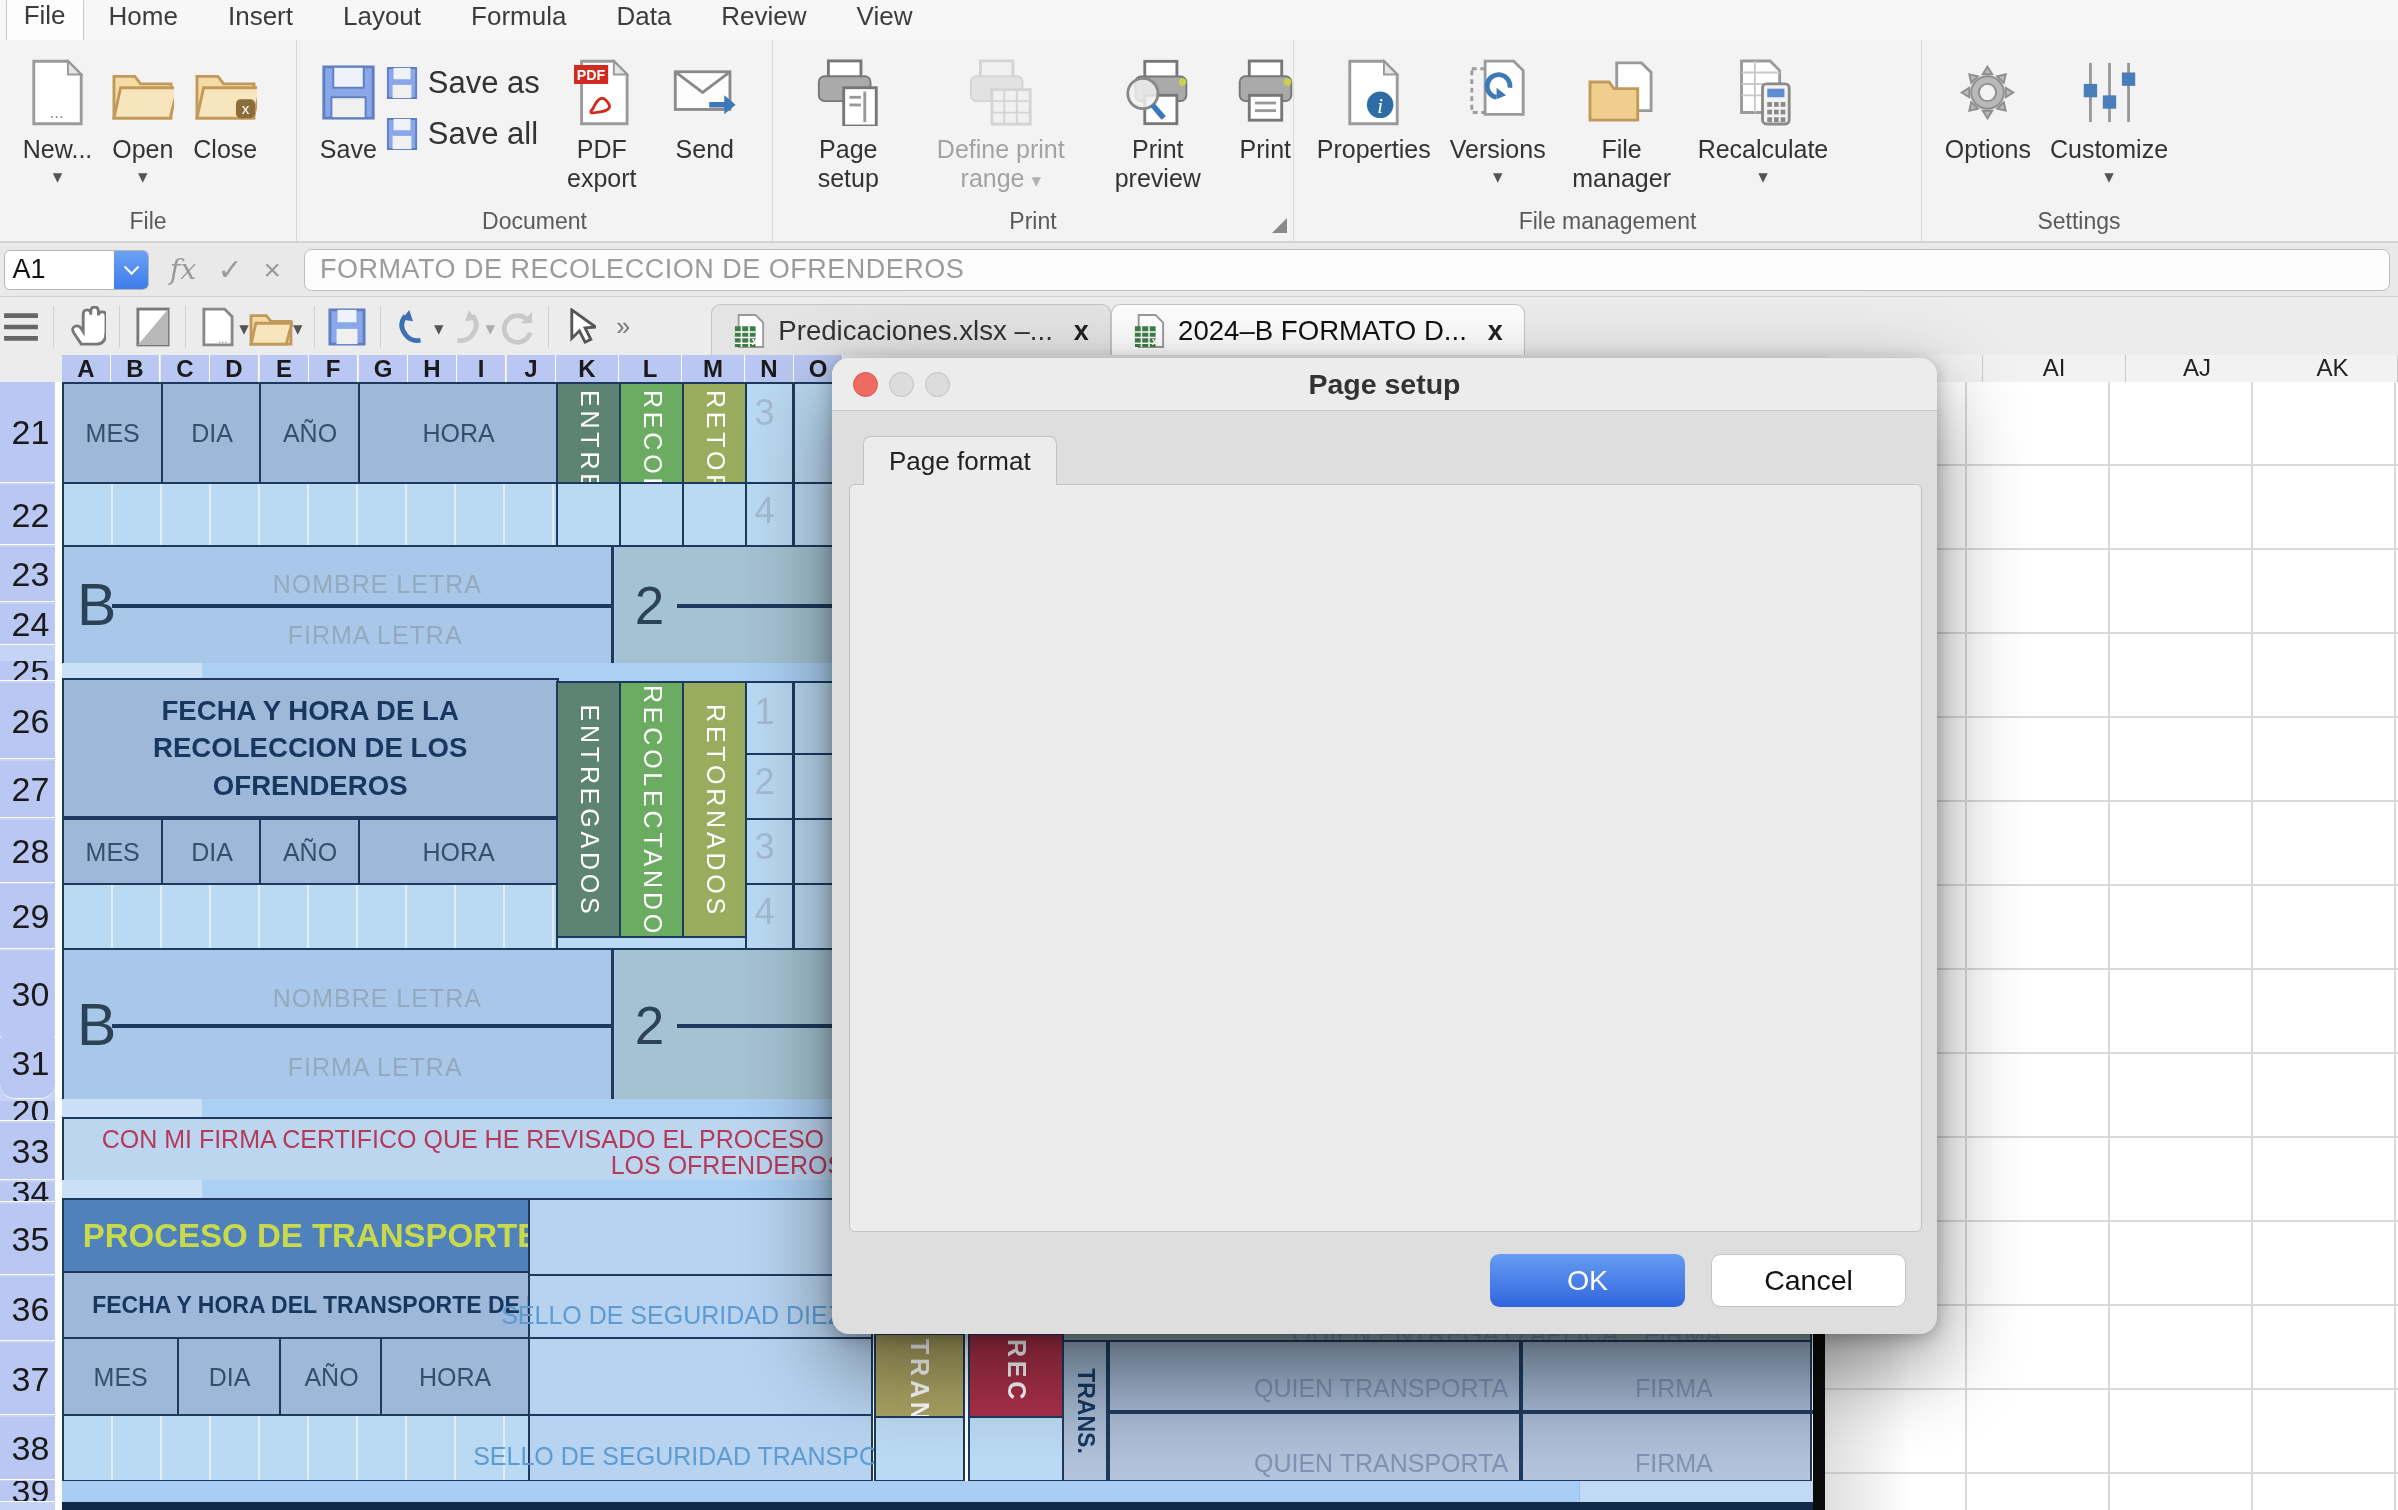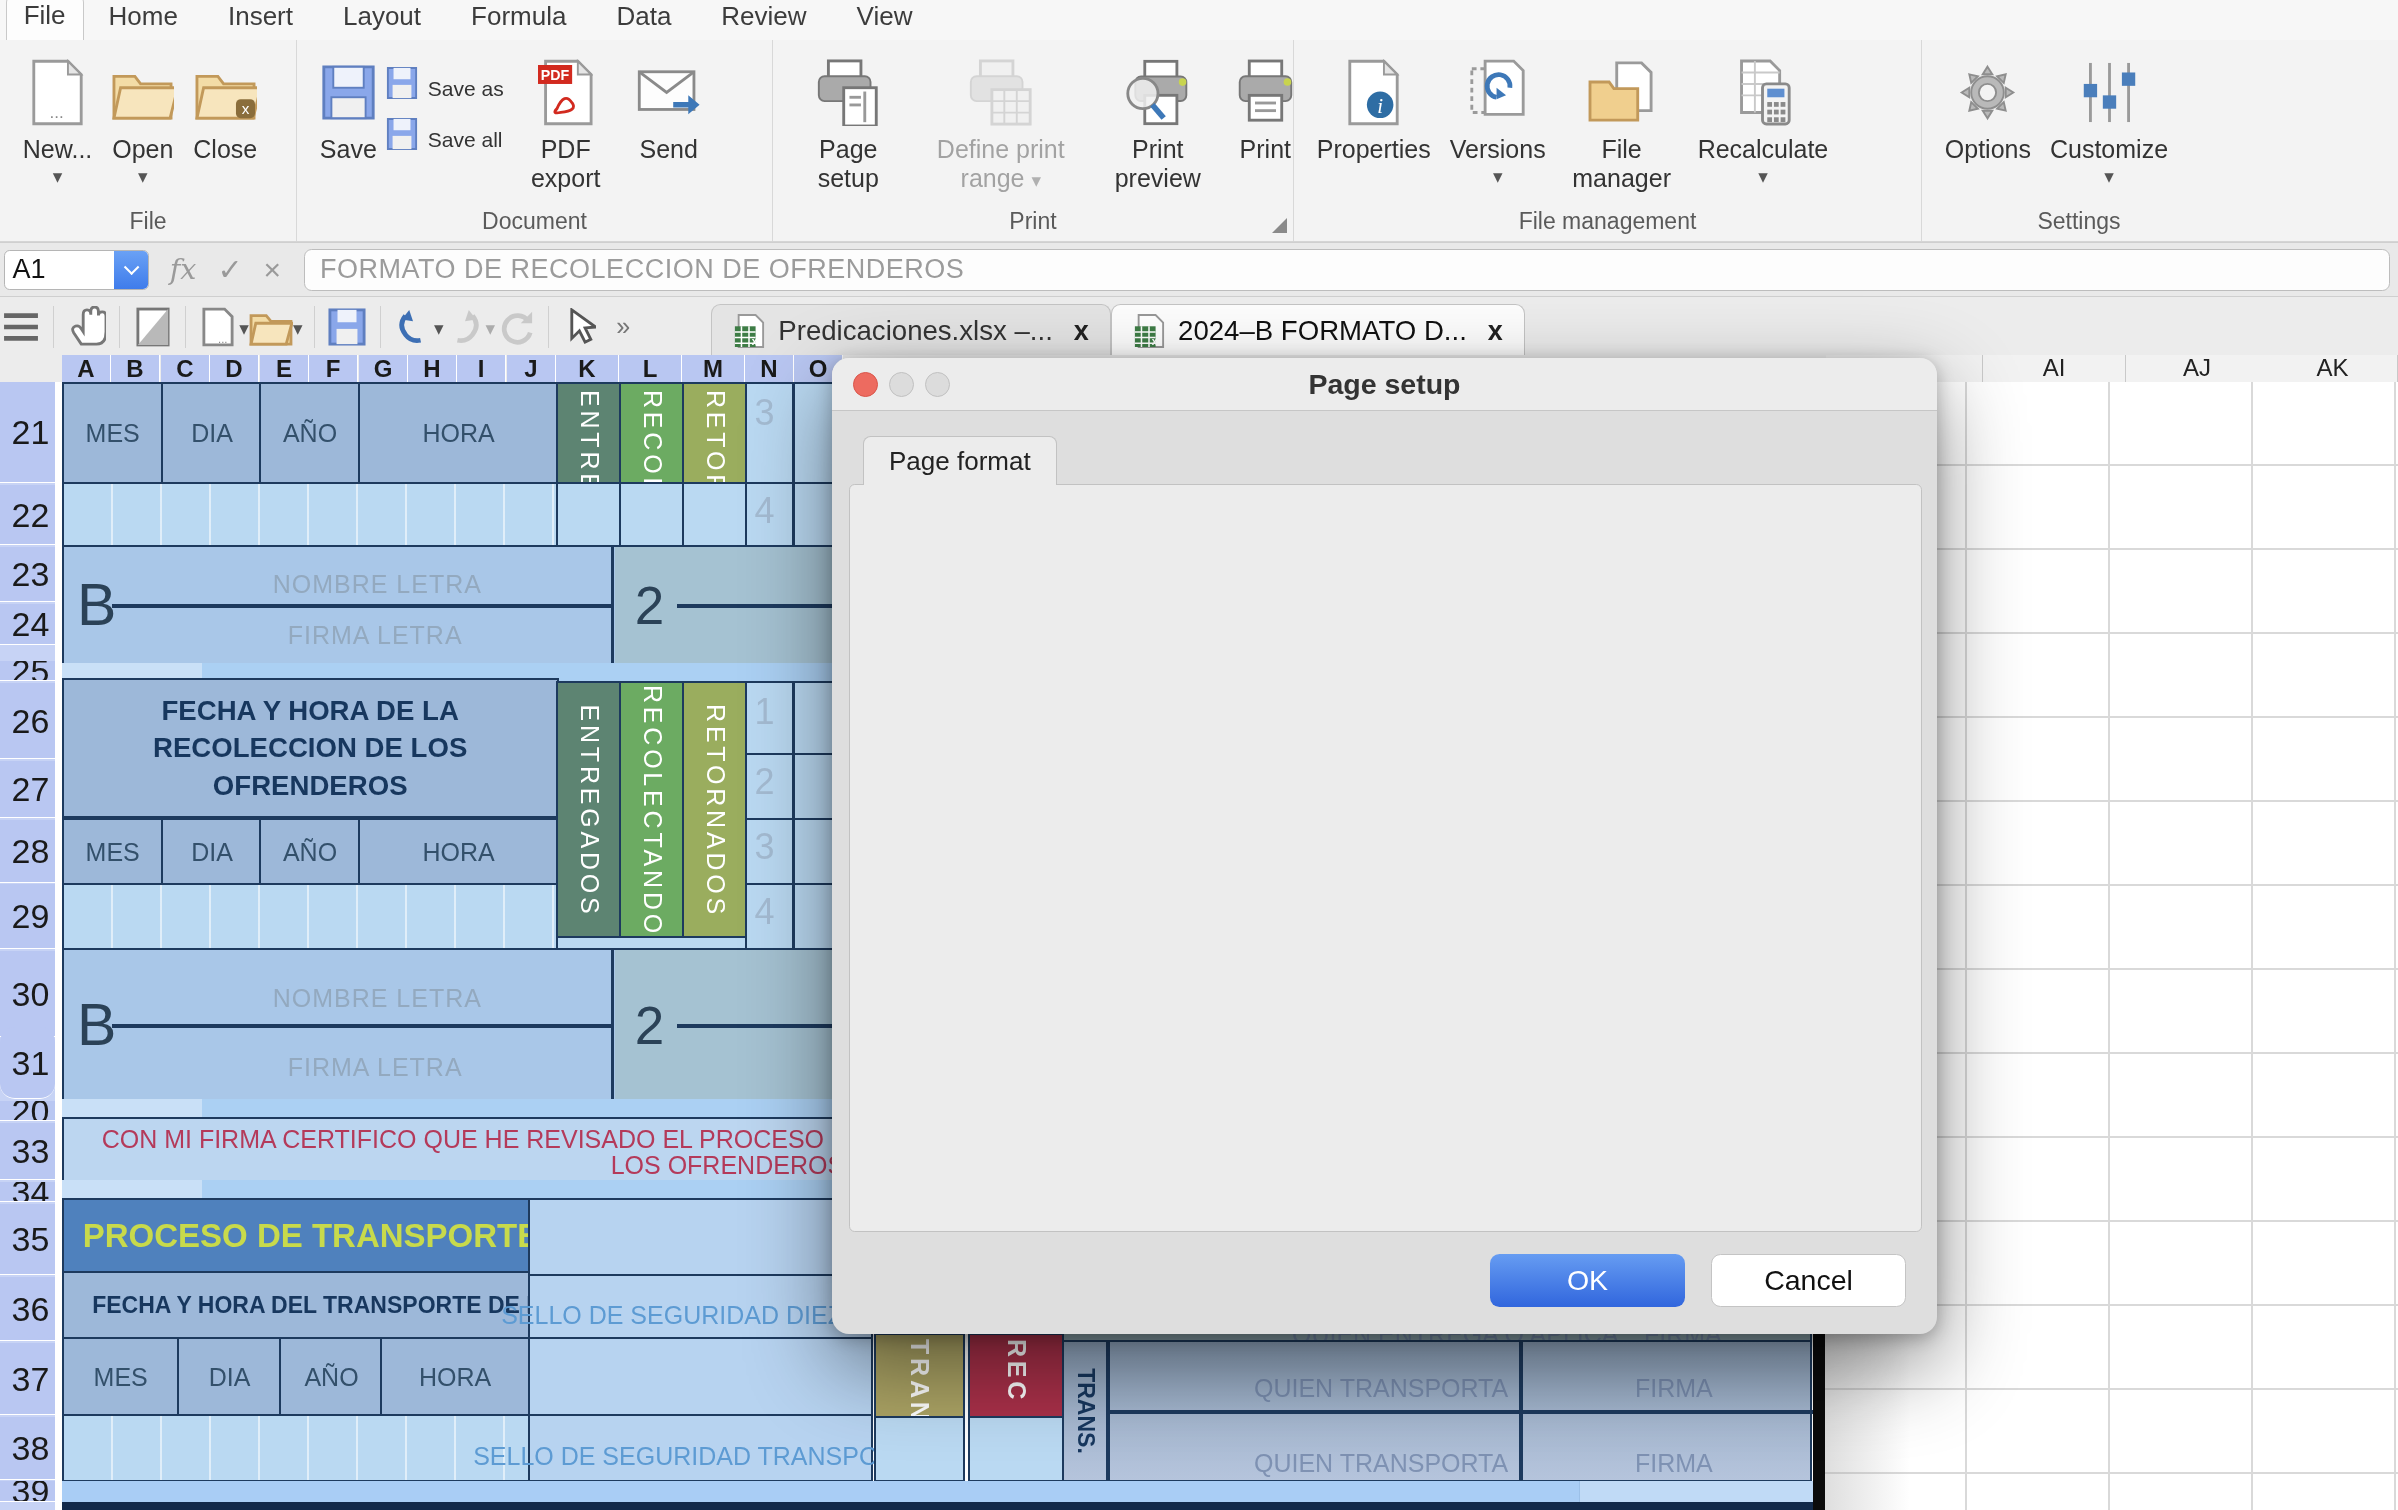--- a/index.html
+++ b/index.html
@@ -16,21 +16,21 @@
   .ribbon { position:absolute; left:0; top:40px; width:2399px; height:202px; background:#f3f3f3; border-bottom:1px solid #d5d5d5; display:flex; }
   .rgroup { position:relative; height:100%; border-right:1px solid #d8d8d8; display:flex; align-items:flex-start; padding:9.5px 13.3px 0 13.3px; }
   .glabel { position:absolute; bottom:5.7px; left:0; right:0; text-align:center; font-size:23px; color:#5a5a5a; }
   .rbtn { display:flex; flex-direction:column; align-items:center; padding:5.7px 9.5px; border-radius:5.7px; cursor:default; }
   .rbtn .ric { height:74px; display:flex; align-items:center; justify-content:center; }
   .rbtn .rlbl { font-size:25px; color:#333; text-align:center; line-height:1.15; margin-top:5.7px; }
   .caret { font-size:19px; color:#555; line-height:1; margin-top:3.8px; }
   .disabled { opacity:.42; filter:grayscale(.8); }
   .smallstack { display:flex; flex-direction:column; justify-content:center; gap:15px; padding-top:15px; }
   .sbtn { display:flex; align-items:center; gap:9.5px; }
-  .sbtn .rlbl { font-size:21px; color:#333; margin-top:12px; }
+  .sbtn .rlbl { font-size:31px; color:#333; margin-top:0; }
   .launcher { position:absolute; right:5.7px; bottom:7.6px; width:0; height:0; border-left:15px solid transparent; border-bottom:15px solid #8a8a8a; }
 
   
   .formulabar { position:absolute; left:0; top:242px; width:2399px; height:55px; background:#e9e9e9; border-top:1px solid #cfcfcf; border-bottom:1px solid #cfcfcf; display:flex; align-items:center; }
   .namebox { position:relative; margin-left:3.8px; width:145px; height:40px; background:#fff; border:1px solid #b5b5b5; border-radius:5.7px; display:flex; align-items:center;gap:23px; }
   .namebox .nbtxt { font-size:27px; color:#111; padding-left:7.6px; flex:1; }
   .nbdrop { width:34px; height:100%; background:linear-gradient(#6aa1f5,#3f7ceb); border-radius:0 4.8px 4.8px 0; display:flex; align-items:center; justify-content:center; }
   .chev { width:10.5px; height:10.5px; border-left:2.9px solid #fff; border-bottom:2.9px solid #fff; transform:rotate(-45deg); margin-top:-4.8px; }
   .fbico { font-size:30px; color:#9a9a9a; margin-left:21px; }
   .fx { font-family:"DejaVu Serif", serif; font-style:italic; font-size:28.5px; }

